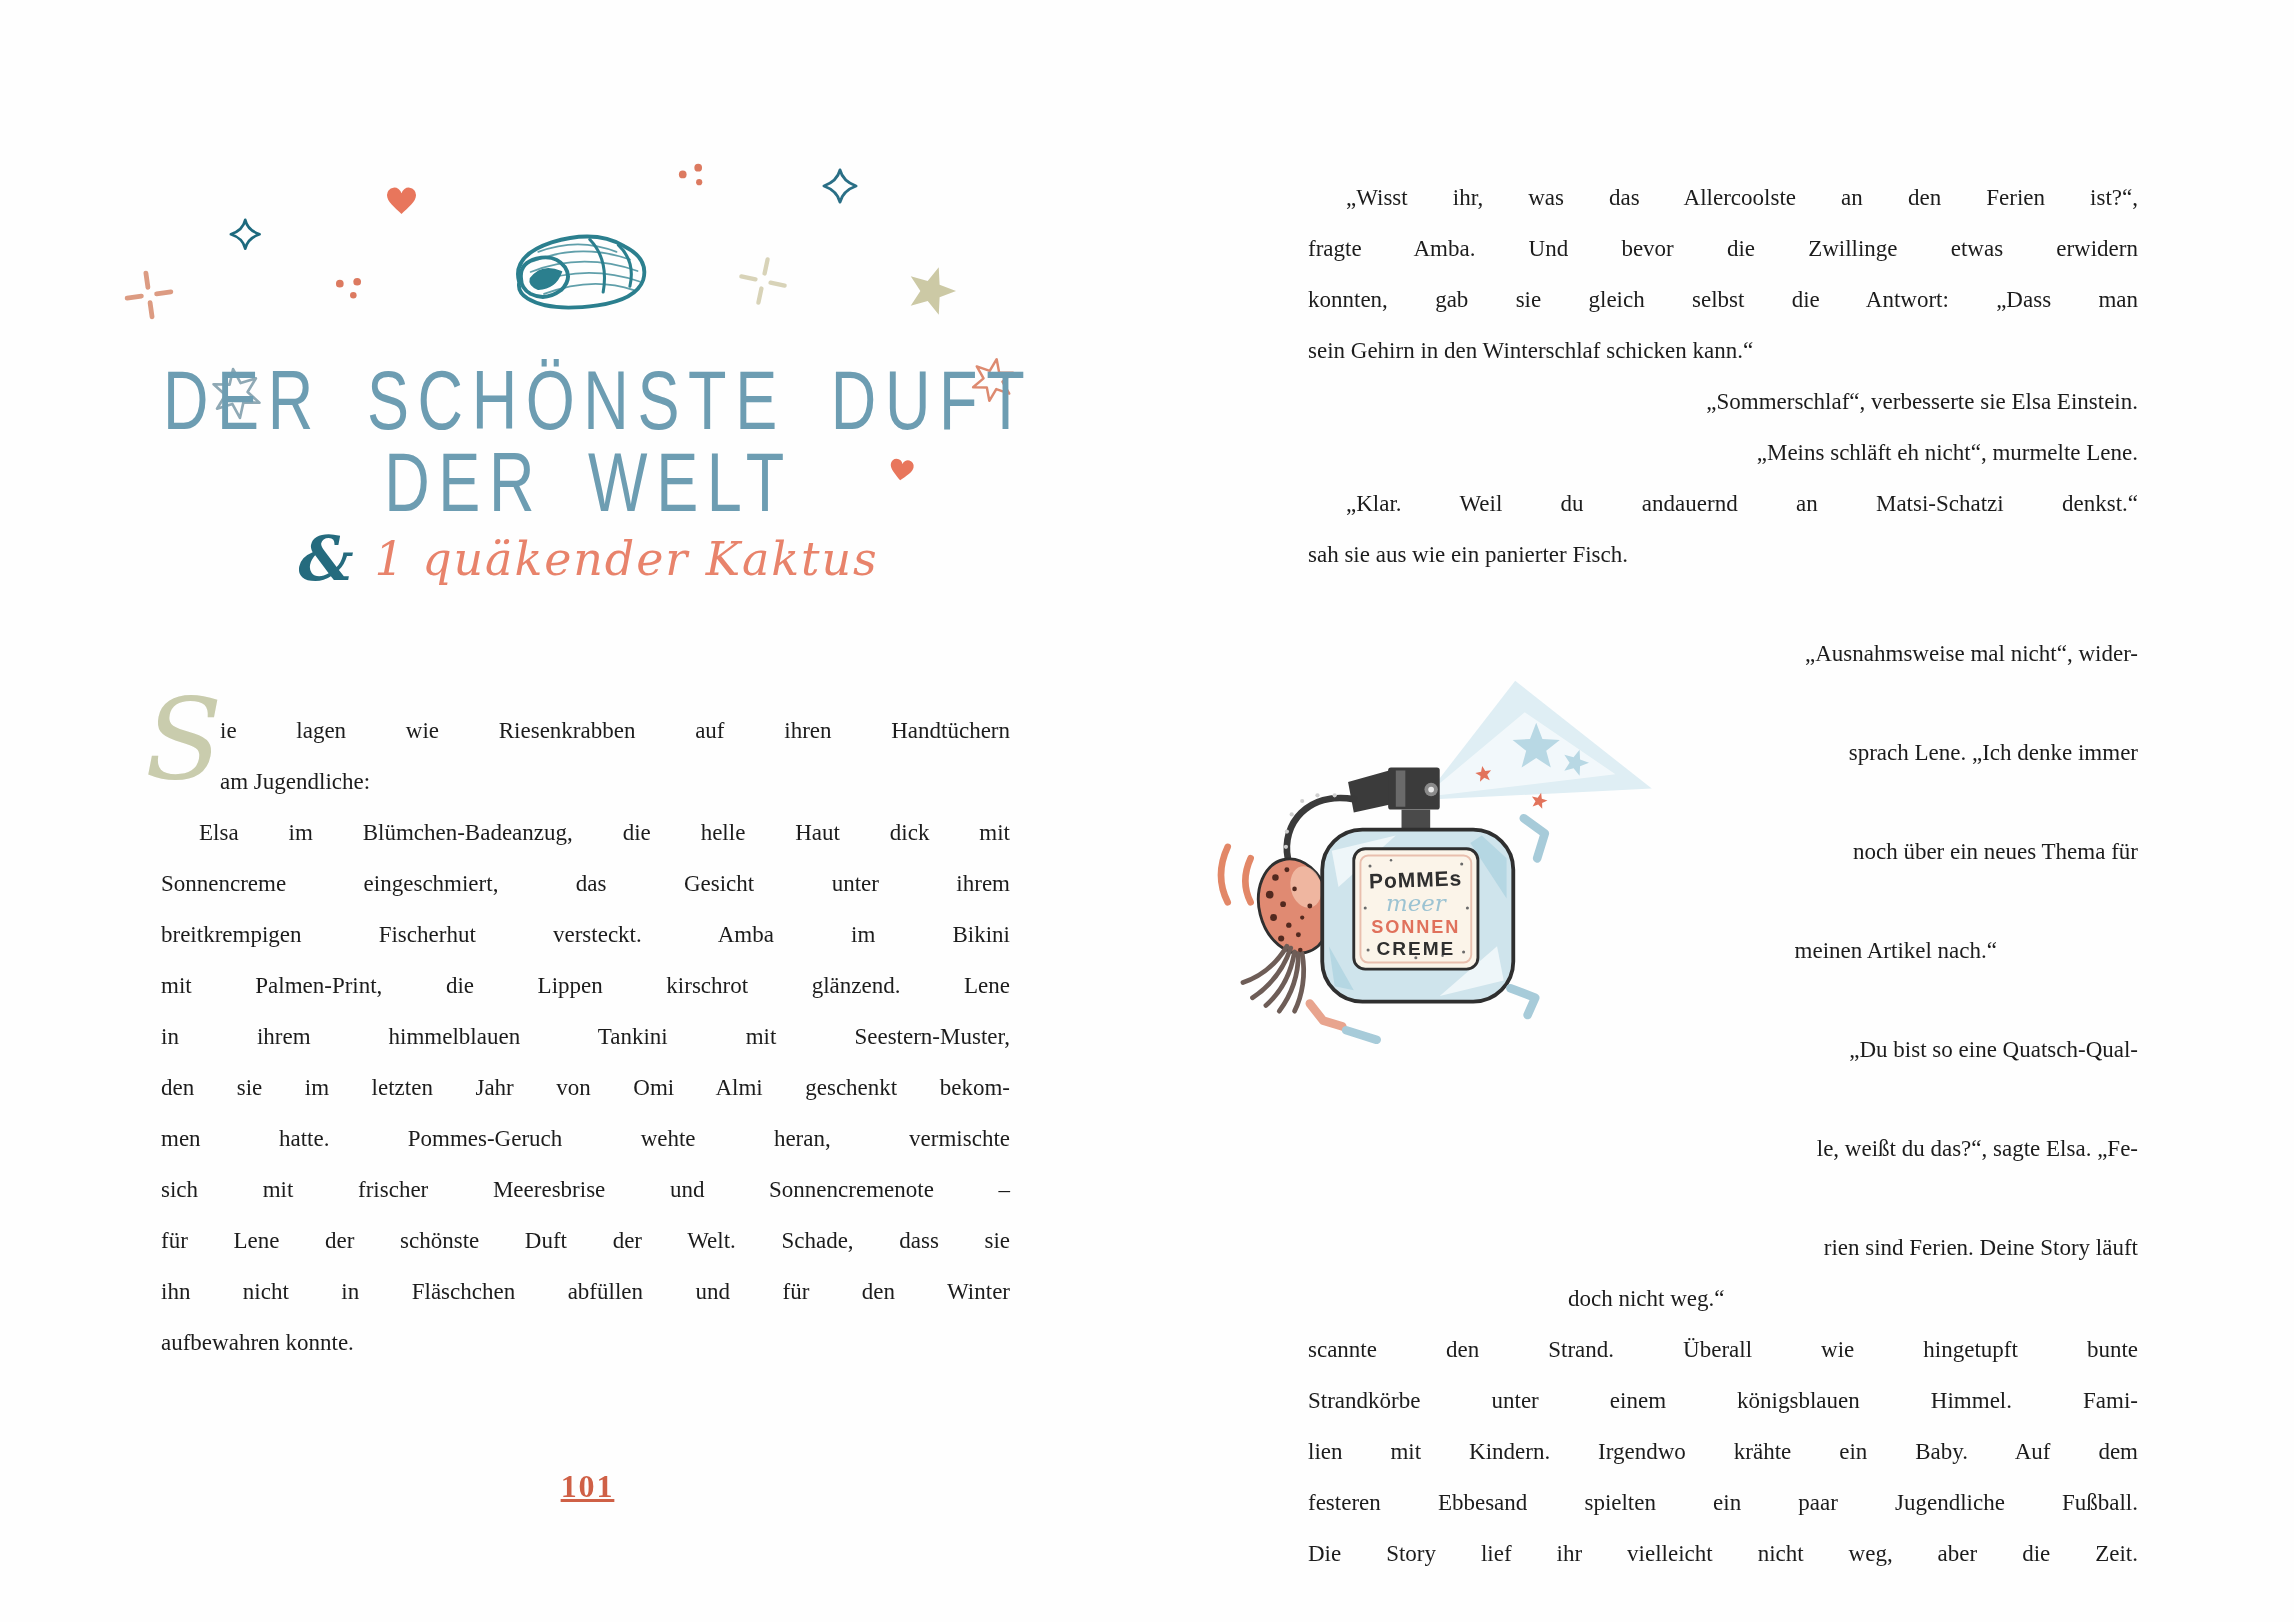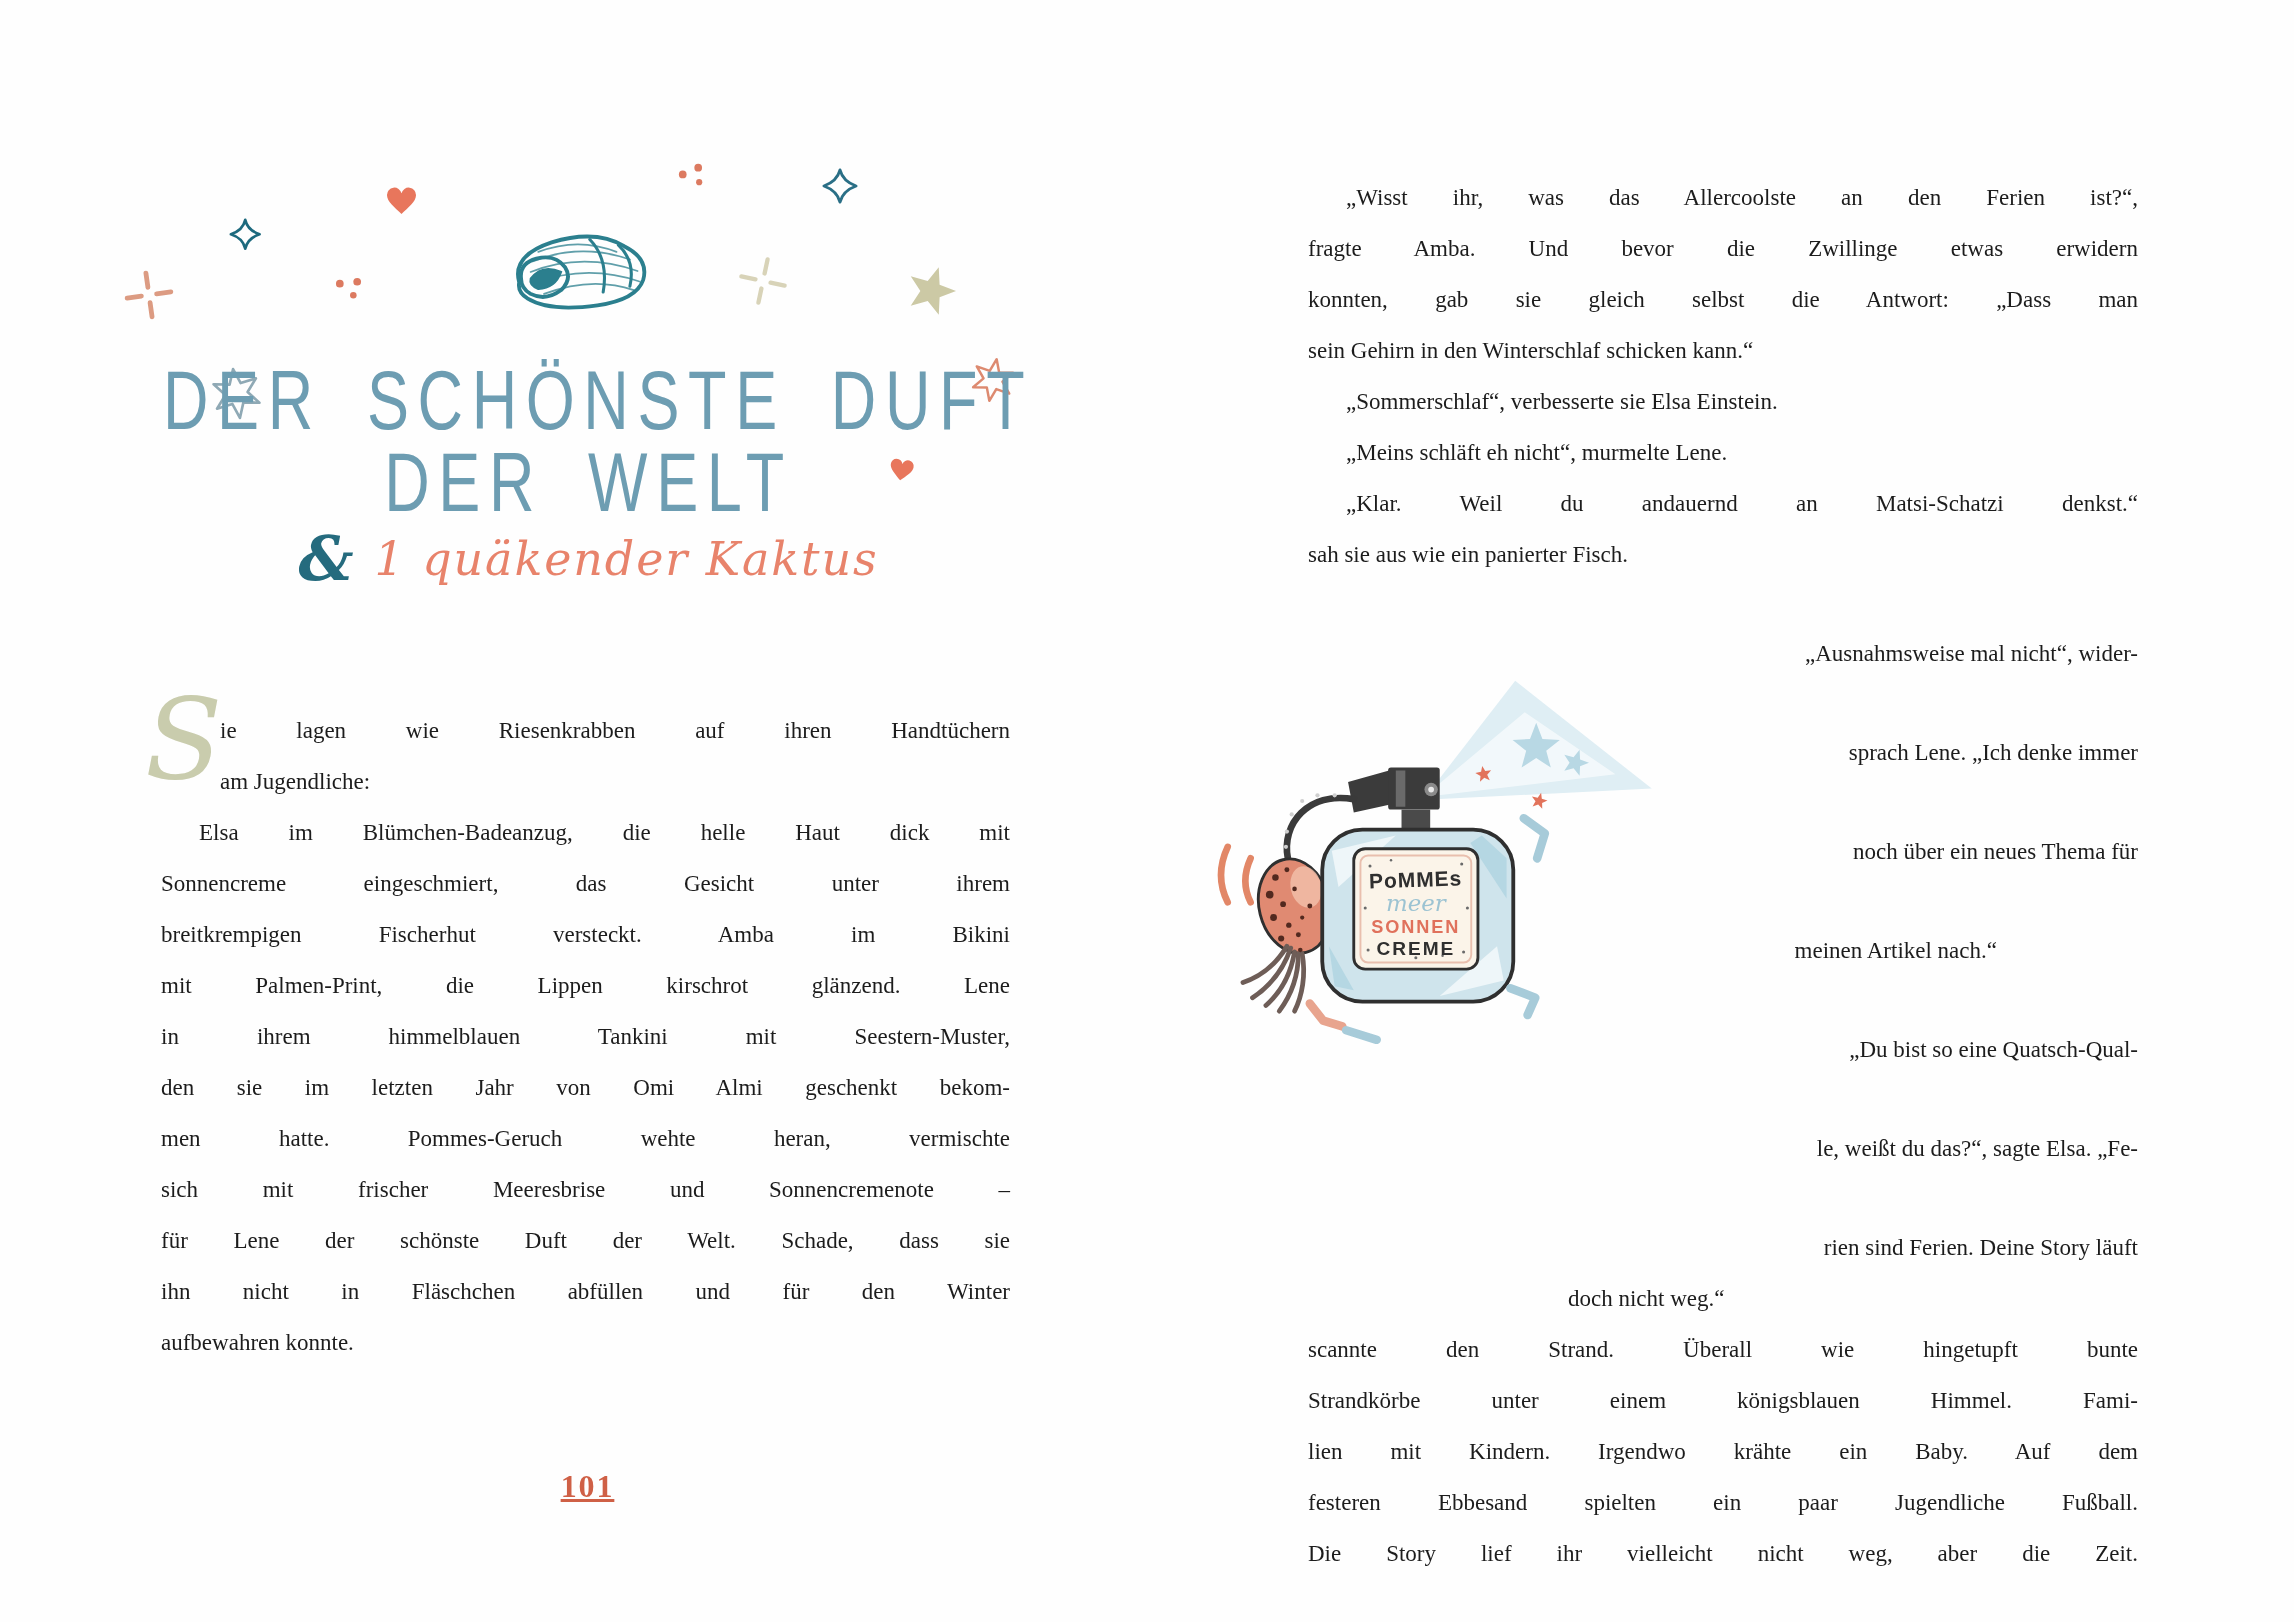--- a/index.html
+++ b/index.html
@@ -22,21 +22,21 @@
   #subtitle .script{
     font-family:"DejaVu Serif",serif;font-style:italic;
     color:#e8836b;font-size:46px;letter-spacing:1.9px;margin-left:17px;
   }
   
   .body-col{position:absolute;font-size:23px;}
   #left-body{left:161px;top:705px;width:849px;}
   #right-body{left:1308px;top:172px;width:830px;}
   .bl{height:51px;line-height:51px;white-space:pre;}
   .bl.j{white-space:normal;text-align:justify;text-align-last:justify;}
-  .ind{padding-left:38px;}
+  .ind{padding-left:38px;text-align:right;}
   .dc{padding-left:59px;}
   .r{text-align:right;margin-top:48px;}
   .rs{padding-right:141px;}
   .lw{padding-left:260px;}
   
   #drop-cap{
     position:absolute;left:145px;top:683px;
     font-family:"DejaVu Serif",serif;font-style:italic;
     font-size:113px;line-height:113px;color:#c9ccad;
   }

